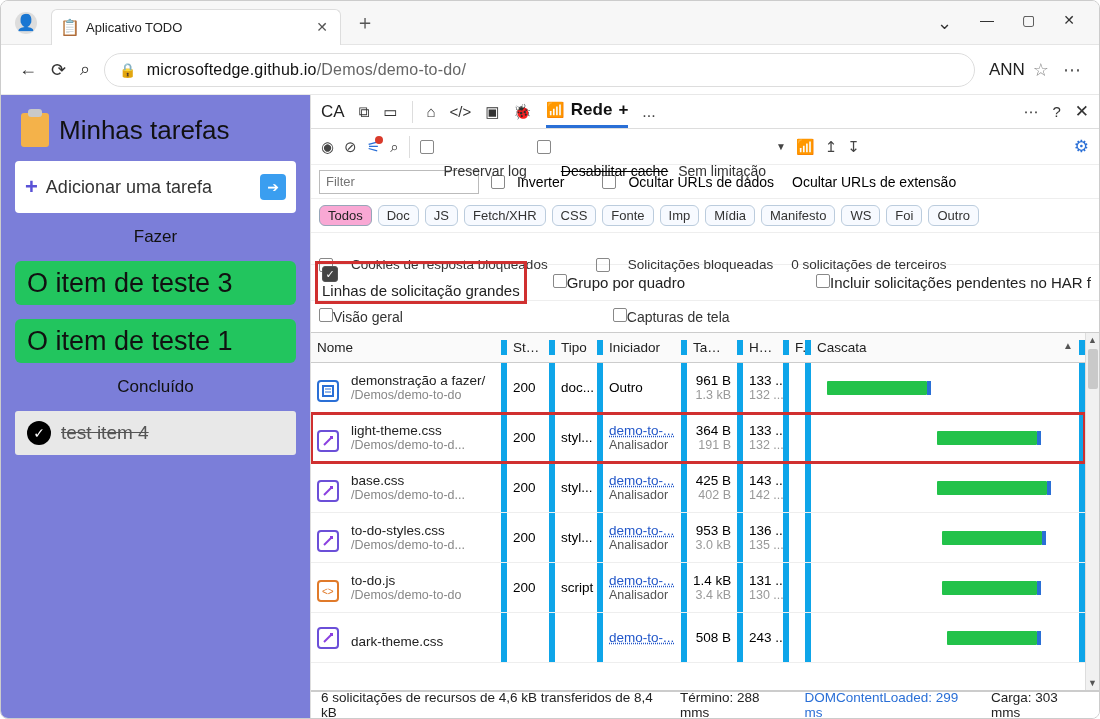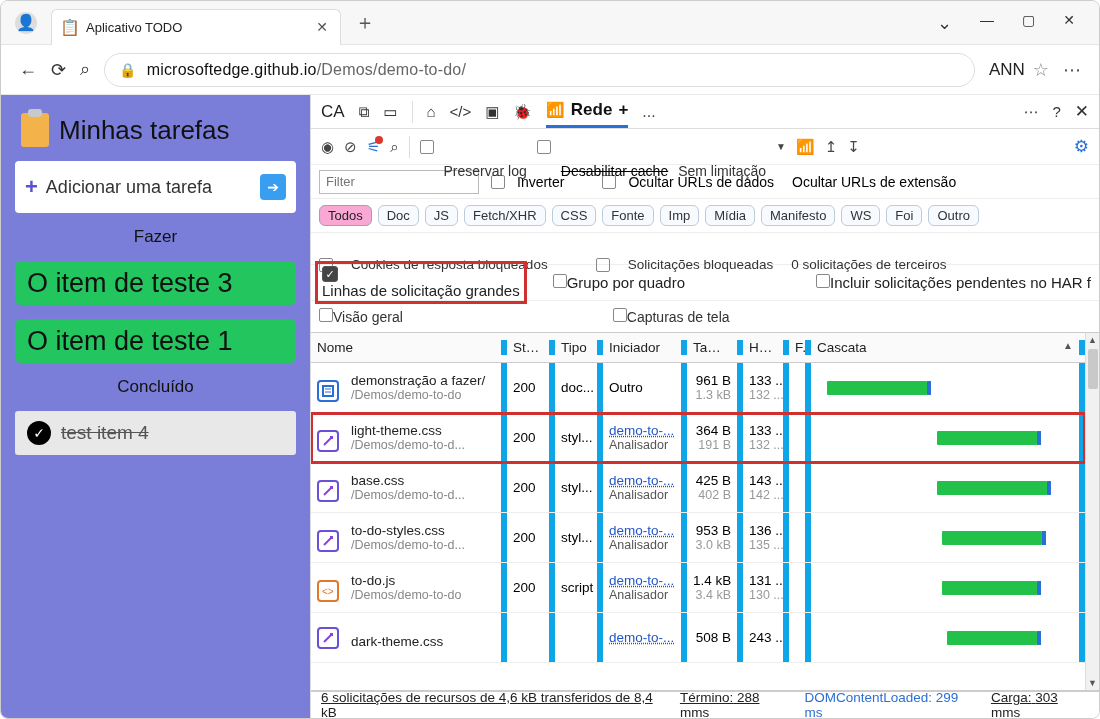--- a/index.html
+++ b/index.html
@@ -107,21 +107,21 @@
 .init-sub{color:#555;font-size:12.5px;}
 .wf-bar{position:relative;height:100%;}
 .bar{position:absolute;height:14px;top:18px;background:#22c24a;border-radius:1px;}
 .bar-cap{position:absolute;height:14px;top:18px;width:4px;background:#2a6fd6;}
 .scrollbar{width:14px;background:#f1f1f1;border-left:1px solid #ddd;display:flex;flex-direction:column;align-items:center;}
 .sb-arrow{font-size:9px;color:#555;padding:2px 0;}
 .sb-thumb{width:10px;background:#c9c9c9;border-radius:2px;}
 
 .status-bar { height:28px; border-top:2px solid #ccc; display:flex; align-items:center; gap:14px; padding:0 10px; font-size:13.5px;}
 .status-bar .blue{color:#2a6fd6;}
-.status-bar .blk{color:#222;text-decoration:underline;}
+.status-bar .blk{color:#222;}
 </style>
 </head>
 <body>
 
 <div class="window-frame">
 
   <div class="titlebar">
     <div class="avatar-slot">
         <div class="avatar">👤</div>
       </div>

